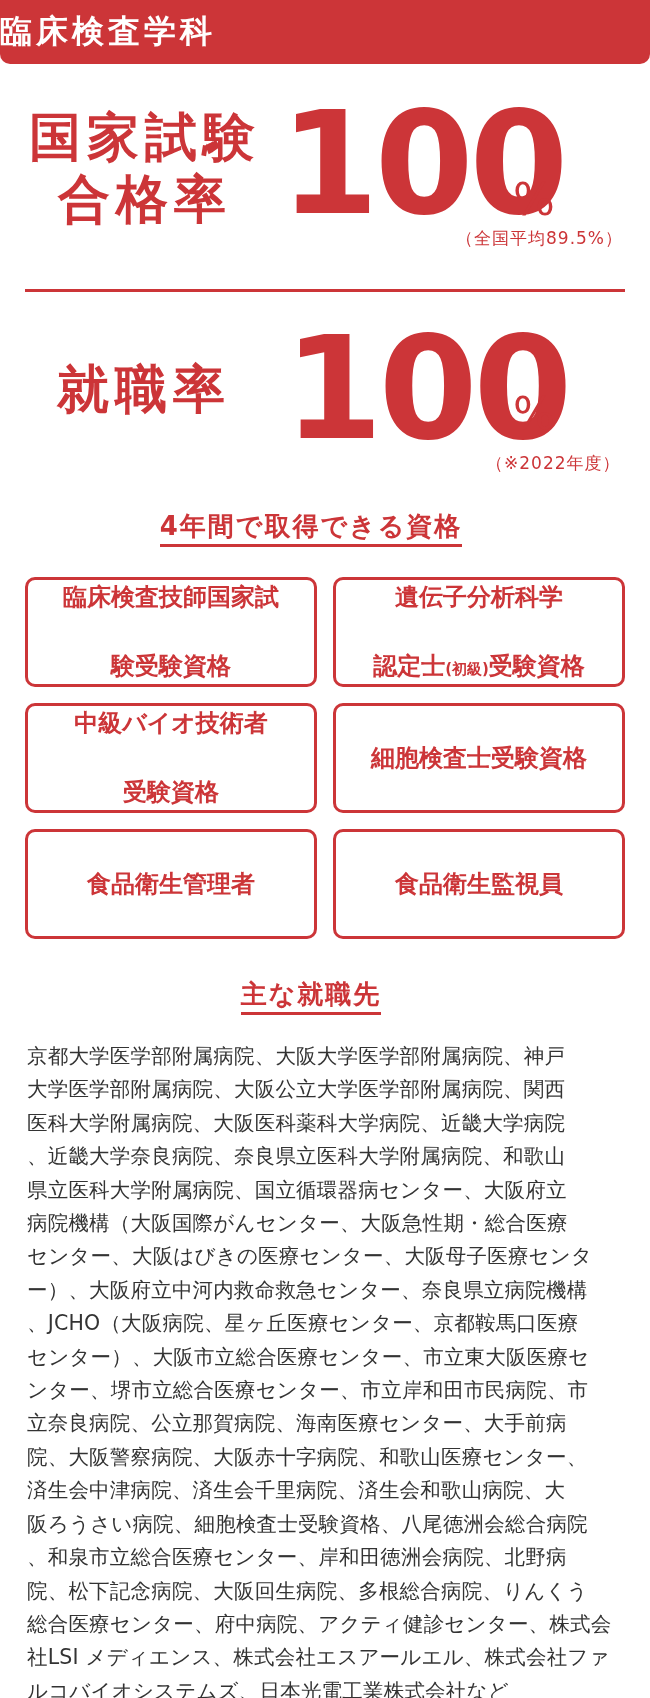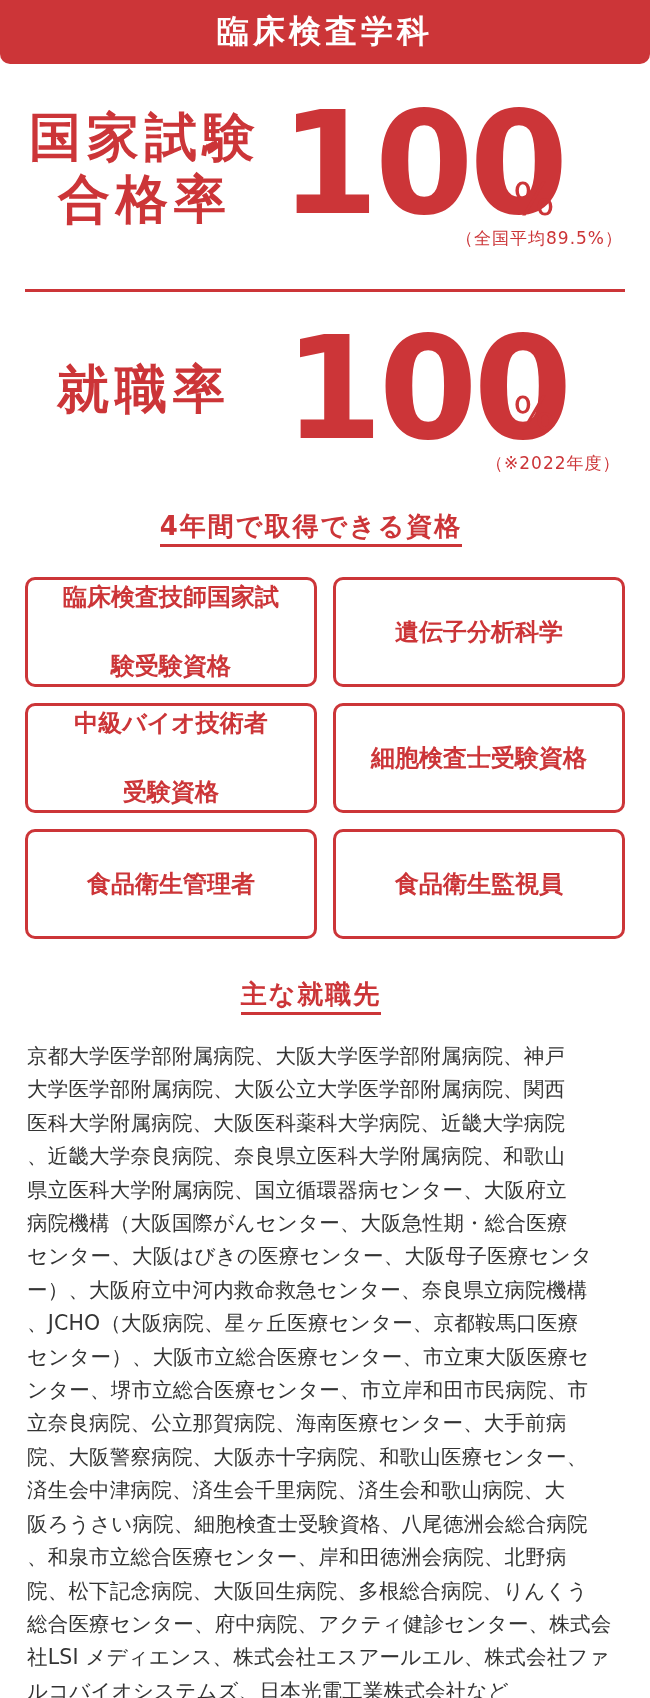--- a/index.html
+++ b/index.html
@@ -1,19 +1,19 @@
 <!DOCTYPE html>
 <html><head>
 <meta charset="utf-8">
 <style>
   html, body { margin:0; padding:0; background:#ffffff; }
   body { width:650px; height:1698px; position:relative; overflow:hidden;
          font-family:"DejaVu Sans", "Liberation Sans", sans-serif; color:#cc3538; }
   .banner { position:absolute; left:0; top:0; width:650px; height:64px; background:#cc3538;
-            border-radius:0 0 10px 10px; display:flex; align-items:center; justify-content:center; }
+            border-radius:0 0 10px 10px; display:flex; align-items:center; justify-content:flex-start; }
   .banner span { color:#ffffff; font-size:32px; font-weight:bold; letter-spacing:4px; }
   .stat-label { position:absolute; color:#cc3538; font-weight:bold; letter-spacing:6px; line-height:1.2; }
   .big { position:absolute; color:#cc3538; font-weight:bold; font-size:142px; line-height:1; letter-spacing:-4px; }
   .pct { position:absolute; color:#cc3538; font-size:44px; line-height:1; }
   .note { position:absolute; color:#cc3538; font-size:17px; line-height:1; letter-spacing:1px; }
   .rule { position:absolute; left:25px; top:289px; width:600px; height:3px; background:#cc3538; }
   .heading { position:absolute; left:0; width:622px; text-align:center; }
   .heading span { display:inline-block; font-size:26px; font-weight:bold; color:#cc3538;
                   padding-bottom:3px; border-bottom:3px solid #cc3538; letter-spacing:2px; line-height:1.1; }
   .qual-grid { position:absolute; left:25px; top:577px; width:600px;
@@ -55,20 +55,21 @@
 <div class="qual-grid">
   <div class="qual">
     <div>
       <div>臨床検査技師国家試</div>
       <div>験受験資格</div>
     </div>
   </div>
   <div class="qual">
     <div>
       <div>遺伝子分析科学</div>
+      <div><span>認定士</span><small>(初級)</small><span>受験資格</span></div>
     </div>
   </div>
   <div class="qual">
     <div>
       <div>中級バイオ技術者</div>
       <div>受験資格</div>
     </div>
   </div>
   <div class="qual">
     <div>細胞検査士受験資格</div>

